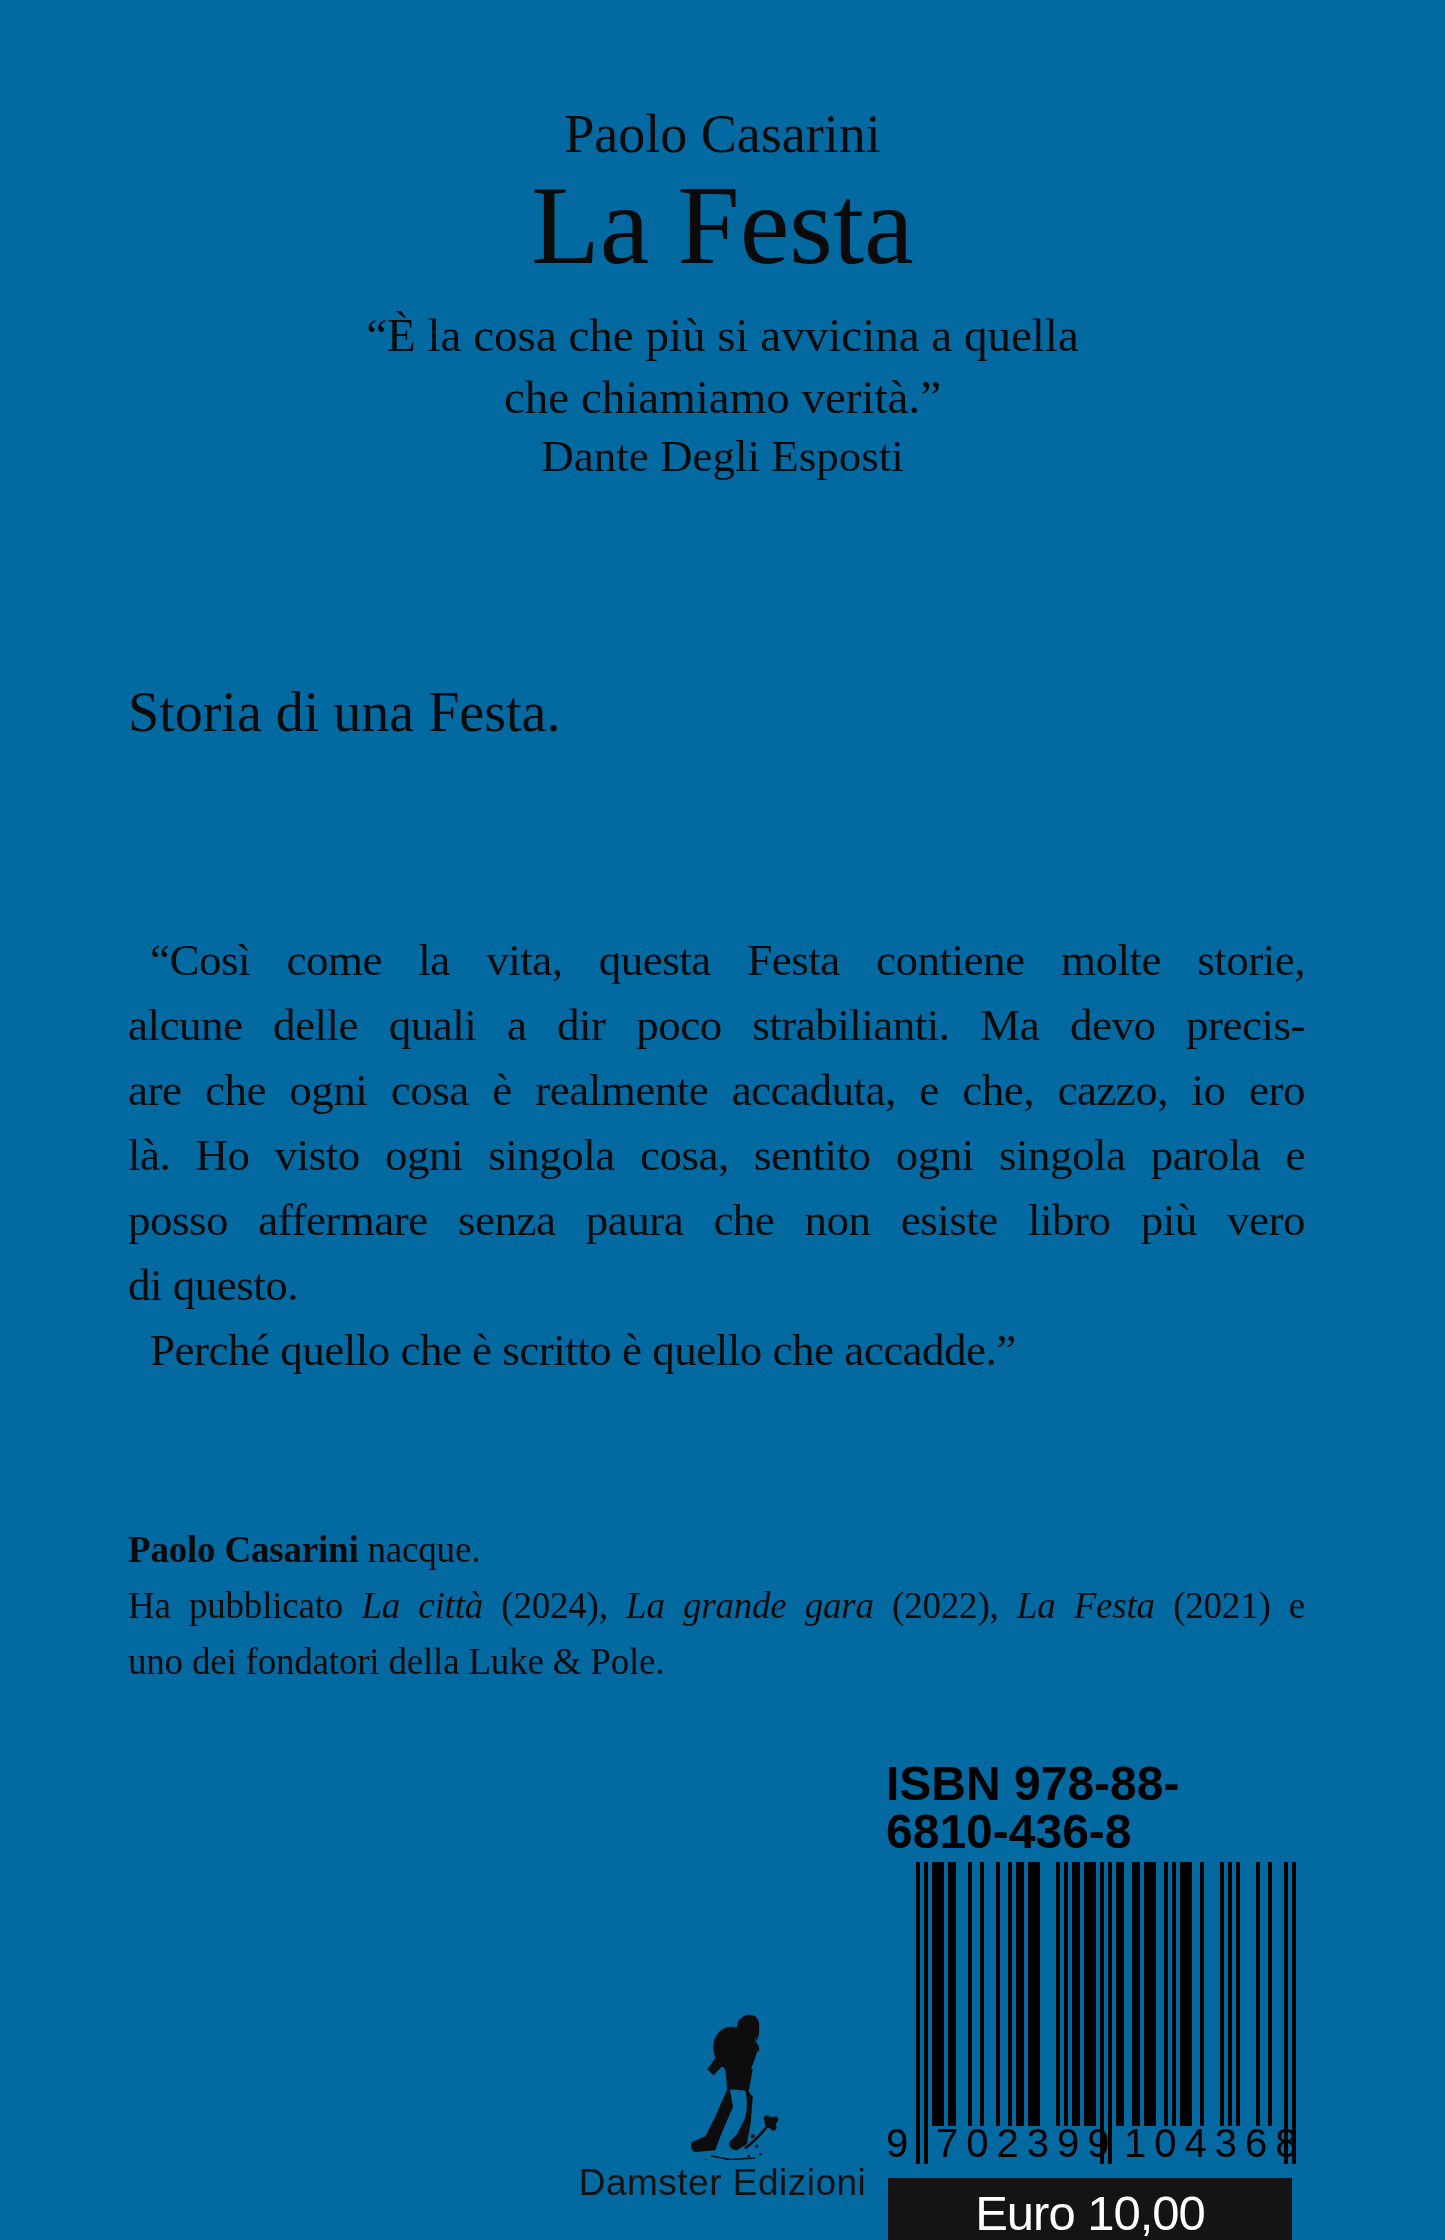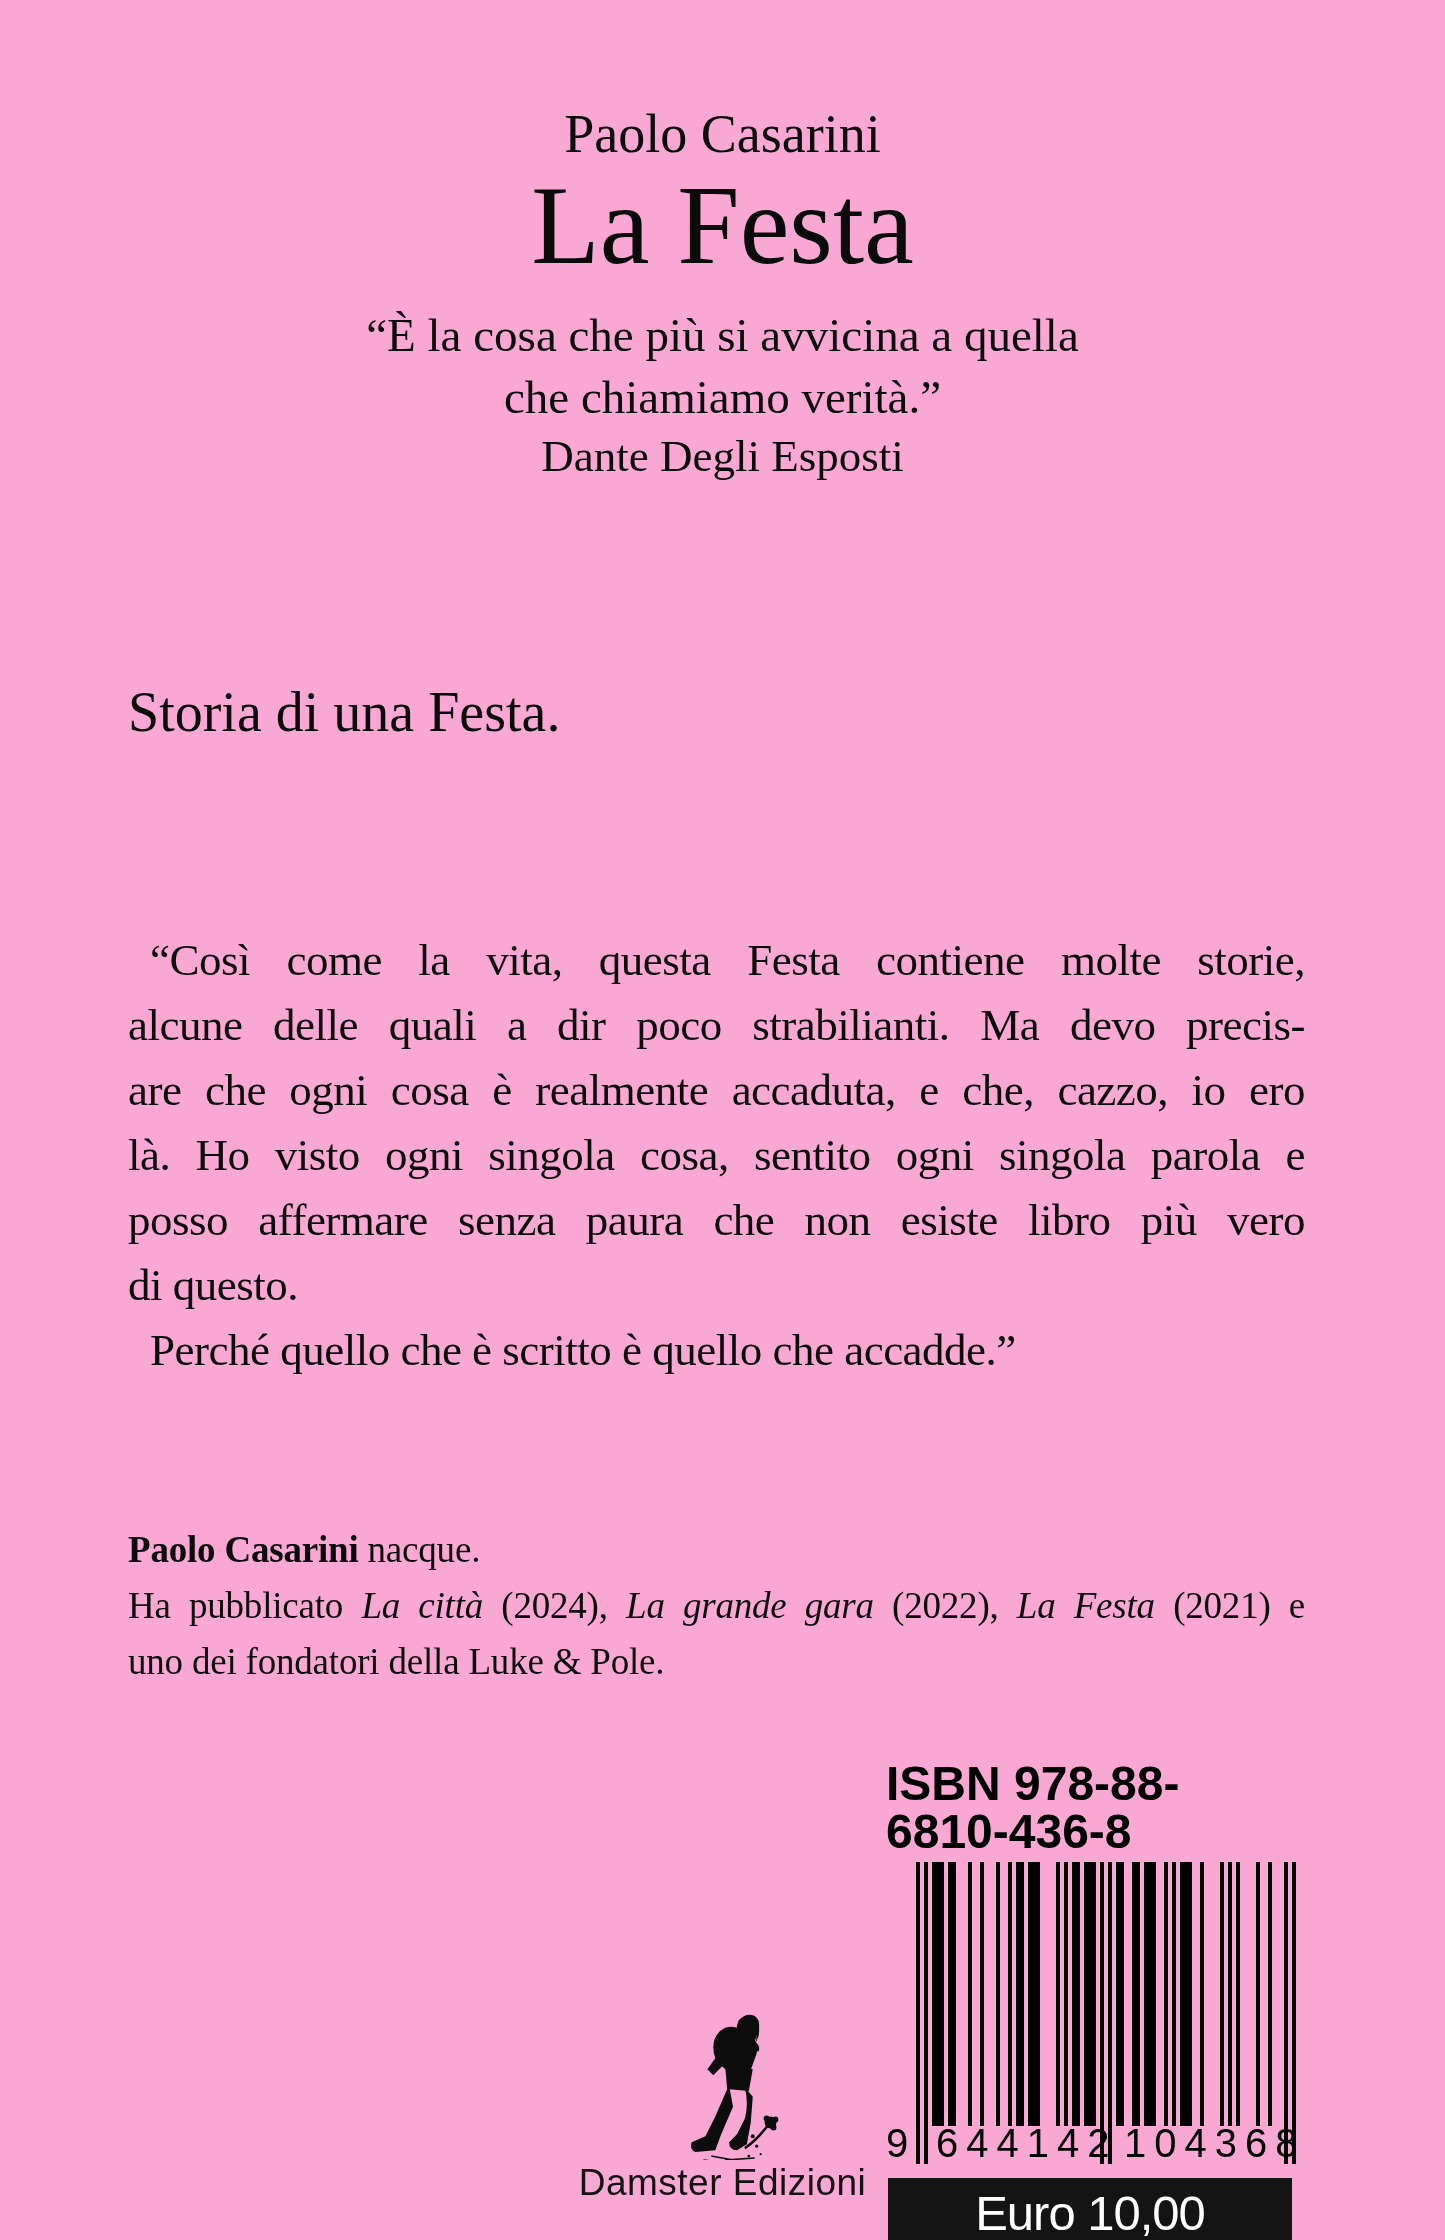--- a/index.html
+++ b/index.html
@@ -45,21 +45,21 @@
   .d-g1{width:168px;margin-left:12px;text-align:center;letter-spacing:8px;text-indent:8px;}
   .d-g2{width:168px;margin-left:20px;text-align:center;letter-spacing:8px;text-indent:8px;}
   
   .price{margin-top:12px;margin-left:2px;width:404px;height:70px;
          display:flex;align-items:center;justify-content:center;
          font-family:"Liberation Sans", sans-serif;font-size:49px;letter-spacing:-1px;}
 </style>
 </head>
 <body>
 
-<div class="page" style="background: #f9a8d4; color: rgb(11, 11, 11);">
+<div class="page" style="background: #0369a1; color: rgb(11, 11, 11);">
 
   <div class="head">
     <div class="author">Paolo Casarini</div>
     <h1 class="title">La Festa</h1>
     <div class="quote">
       <div>“È la cosa che più si avvicina a quella</div>
       <div>che chiamiamo verità.”</div>
     </div>
     <div class="attrib">Dante Degli Esposti</div>
   </div>
@@ -211,21 +211,21 @@
         <div class="m b"></div>
         <div class="m"></div>
         <div class="m"></div>
         <div class="m"></div>
         <div class="m b g"></div>
         <div class="m g"></div>
         <div class="m b g"></div>
       </div>
     <div class="digits">
       <span class="d-lead">9</span>
-      <span class="d-g1">644142</span>
+      <span class="d-g1">702399</span>
       <span class="d-g2">104368</span>
     </div>
     <div class="price" style="background: rgb(20, 20, 20); color: rgb(255, 255, 255);">
       <span>Euro 10,00</span>
     </div>
   </div>
 
 </div>
 
 </body></html>

